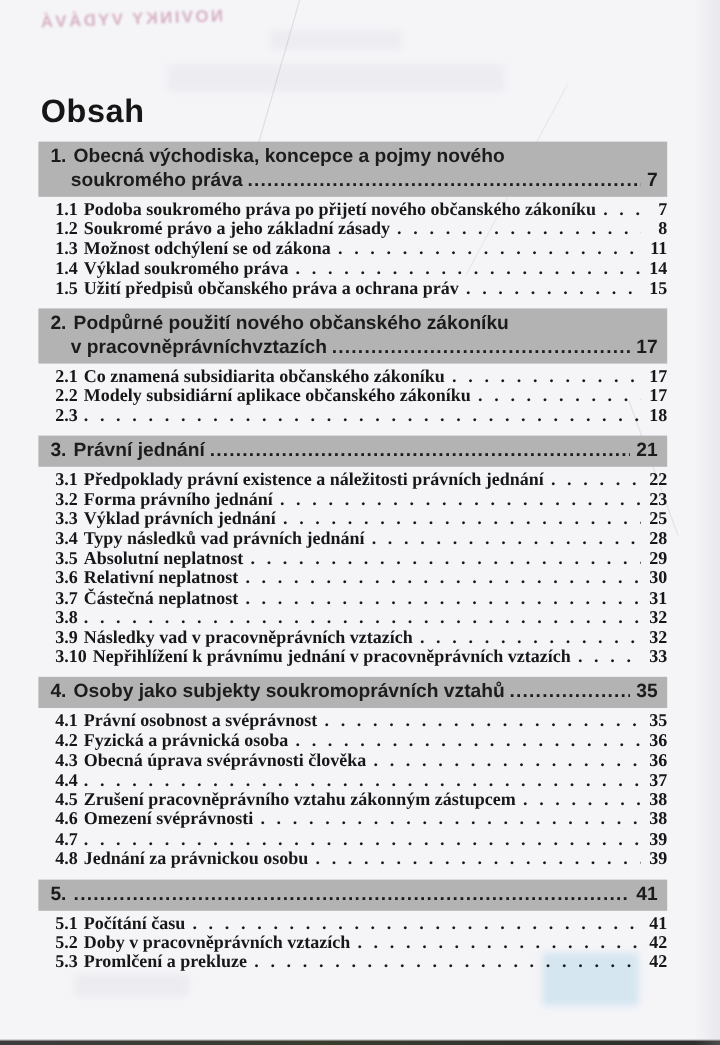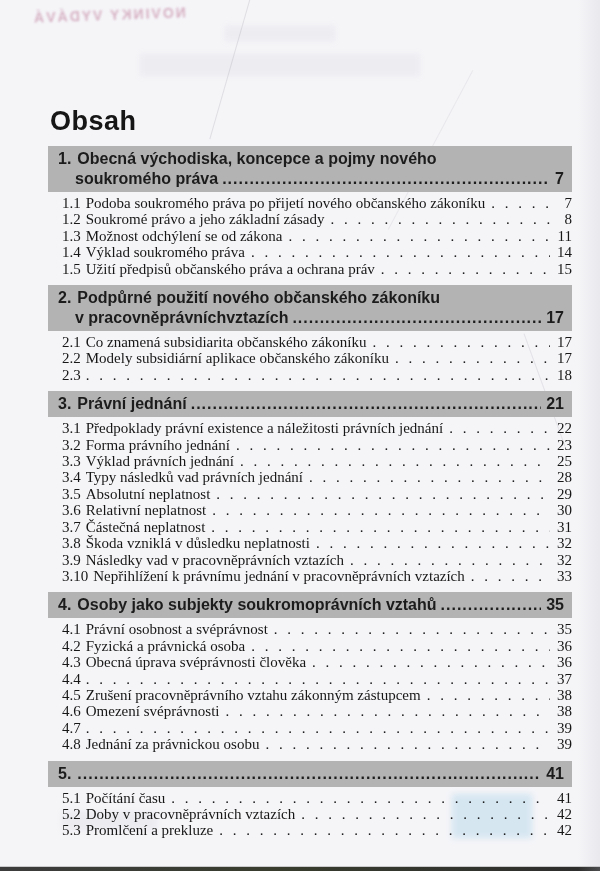--- a/index.html
+++ b/index.html
@@ -42,21 +42,21 @@
   .patch-gray2 { left: 225px; top: 26px; width: 110px; height: 15px; background: rgba(150,150,175,.09); filter: blur(3px); }
   .patch-smudge { left: 62px; top: 812px; width: 95px; height: 18px; background: rgba(140,140,165,.09); filter: blur(3px); }
   .patch-blue  { left: 452px; top: 794px; width: 80px; height: 44px; background: rgba(140,196,226,.30); filter: blur(3px); }
   .scr { position: absolute; width: 1px; background: rgba(120,120,132,.18); pointer-events: none; }
   .scr1 { left: 230px; top: -8px; height: 150px; transform: rotate(16deg); }
   .scr2 { left: 544px; top: 330px; height: 120px; transform: rotate(-20deg); opacity: .8; }
   .scr3 { left: 430px; top: 60px; height: 180px; transform: rotate(28deg); opacity: .55; }
 
   
   .content {
-    position: absolute; top: 78px; left: 48px; width: 524px; margin-top: 28px;
+    position: absolute; top: 78px; left: 32px; width: 524px;
   }
   h1.title {
     margin: 0 0 10px 2px;
     font-size: 27px; line-height: 30px; font-weight: bold;
     color: #161616; letter-spacing: .5px;
   }
   .toc-section { margin-bottom: 8px; }
   .bar {
     background: var(--section-bar, #b3b3b3);
     padding: 3px 8px 3px 10px;
@@ -68,21 +68,21 @@
   .bar .num { margin-right: 6px; }
   .bar .bt { margin-right: 4px; }
   .lead { flex: 1 1 auto; overflow: hidden; white-space: nowrap; min-width: 10px; }
   .bar-lead { margin-right: 5px; }
   .bar-lead::after {
     content: "...................................................................................................................................................";
     letter-spacing: 1px; font-weight: bold;
   }
   .bar .bpg { font-weight: bold; }
 
-  .items { margin-top: 3px; font-family: "Liberation Serif", serif; font-size: 15px; color: #171717; }
+  .items { margin-top: 3px; font-family: "Liberation Serif", serif; font-size: 15px; color: #171717; font-weight: bold; }
   .row { display: flex; align-items: baseline; line-height: 16.4px; padding-left: 14px; white-space: nowrap; }
   .row .inum { margin-right: 5px; }
   .row .ititle { margin-right: 6px; }
   .row-lead { margin-right: 6px; }
   .row-lead::after {
     content: ". . . . . . . . . . . . . . . . . . . . . . . . . . . . . . . . . . . . . . . . . . . . . . . . . . . . . . . . . . . . . . . . . . . .";
     letter-spacing: 3px;
   }
   .row .ipg { min-width: 16px; text-align: right; }
 </style>
@@ -226,21 +226,20 @@
               <span class="ipg">30</span>
             </div>
             <div class="row">
               <span class="inum">3.7</span>
               <span class="ititle">Částečná neplatnost</span>
               <span class="lead row-lead"></span>
               <span class="ipg">31</span>
             </div>
             <div class="row">
               <span class="inum">3.8</span>
-              <span class="ititle">Škoda vzniklá v důsledku neplatnosti</span>
               <span class="lead row-lead"></span>
               <span class="ipg">32</span>
             </div>
             <div class="row">
               <span class="inum">3.9</span>
               <span class="ititle">Následky vad v pracovněprávních vztazích</span>
               <span class="lead row-lead"></span>
               <span class="ipg">32</span>
             </div>
             <div class="row">

